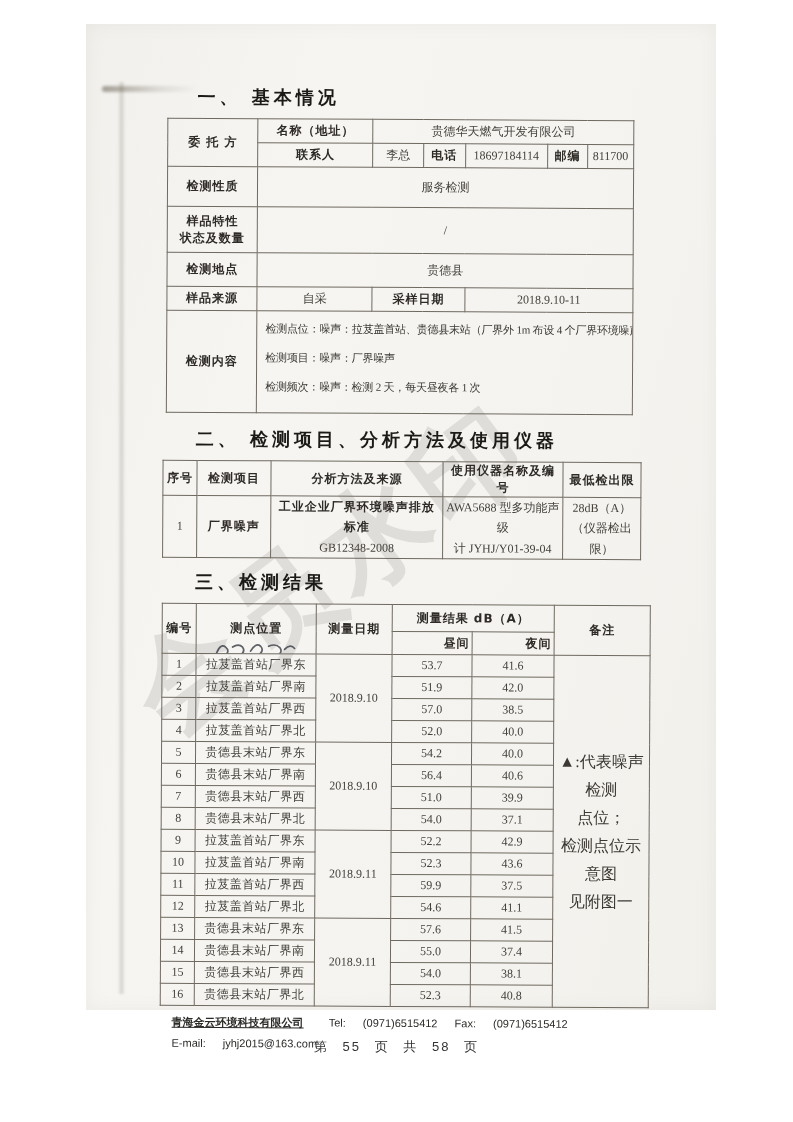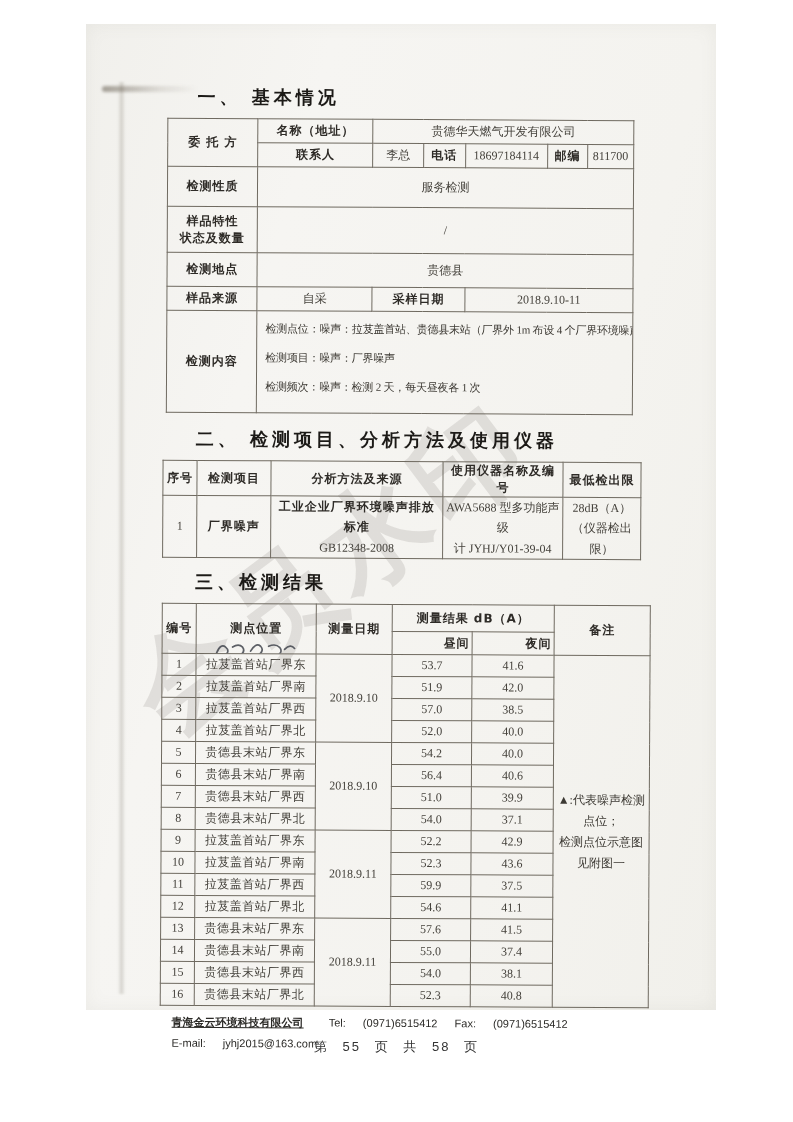--- a/index.html
+++ b/index.html
@@ -62,21 +62,21 @@
   .t2 th { height:32px; }
   .t2 .data-row td { height:52px; }
   .two-line div { line-height:1.7; }
   
   .t3 { width:488px; margin:0; }
   .t3 .h1 th { height:26px; }
   .t3 .h2 th { height:22px;text-align:right; }
   .t3 td { height:21px; }
   .t3 .c-loc { letter-spacing:.5px; }
   .t3 .c-remark { vertical-align:middle; }
-  .t3 .c-remark div { line-height:1.75; font-size:12px; color:#3c3933; }
+  .t3 .c-remark div { line-height:1.75; font-size:16px; color:#3c3933; }
   .loc-head { position:relative; }
   .scribble { position:absolute; left:16px; bottom:-8px; opacity:.85; }
   
   .doc-footer { margin:9px 0 0 12px; font-family:"Liberation Sans", sans-serif;
                 font-size:11px; color:#2b2a27; }
   .doc-footer .company { text-decoration:underline; font-weight:700; margin-right:22px; }
   .doc-footer .fl { margin-bottom:7px; }
   .doc-footer .sp { display:inline-block; width:14px; }
   .page-number {
     position:absolute; left:0; right:0; top:1038px; text-align:center;

